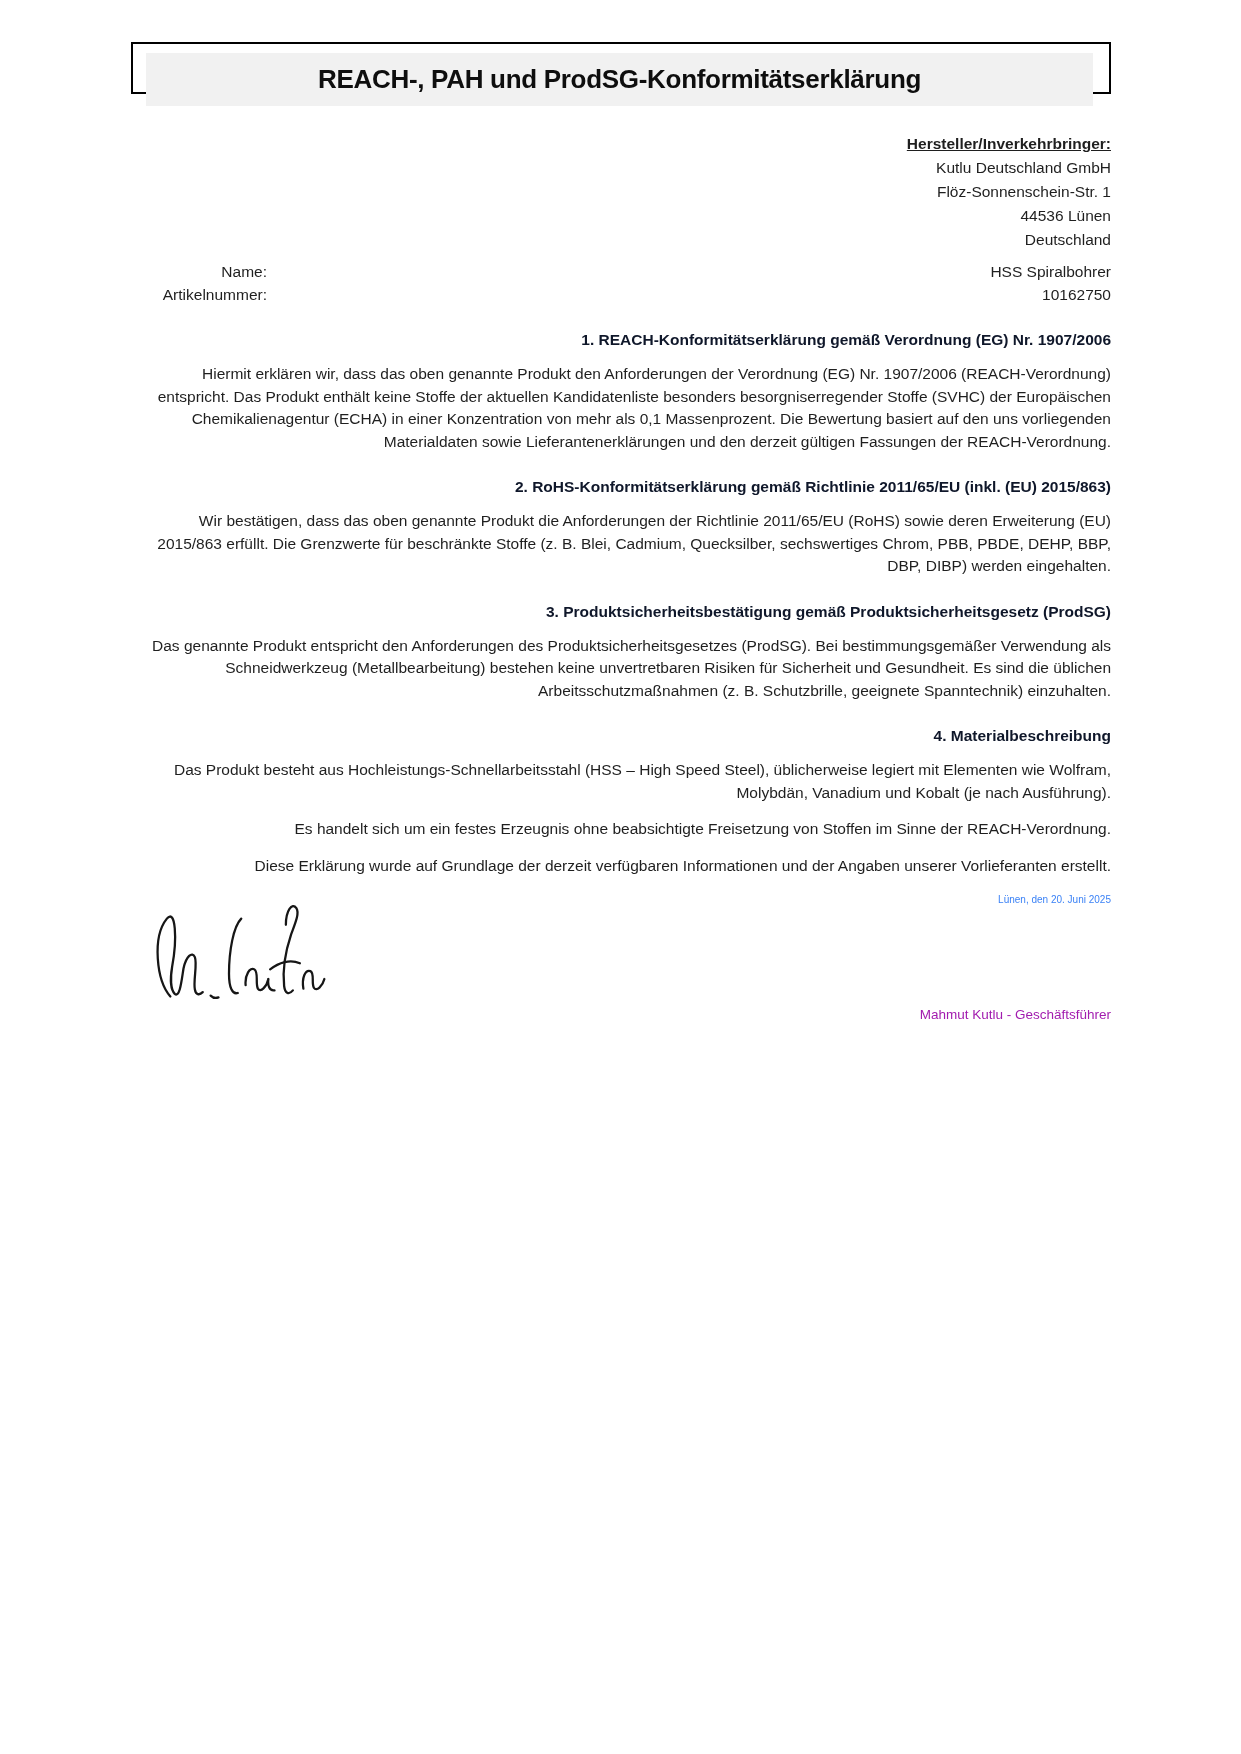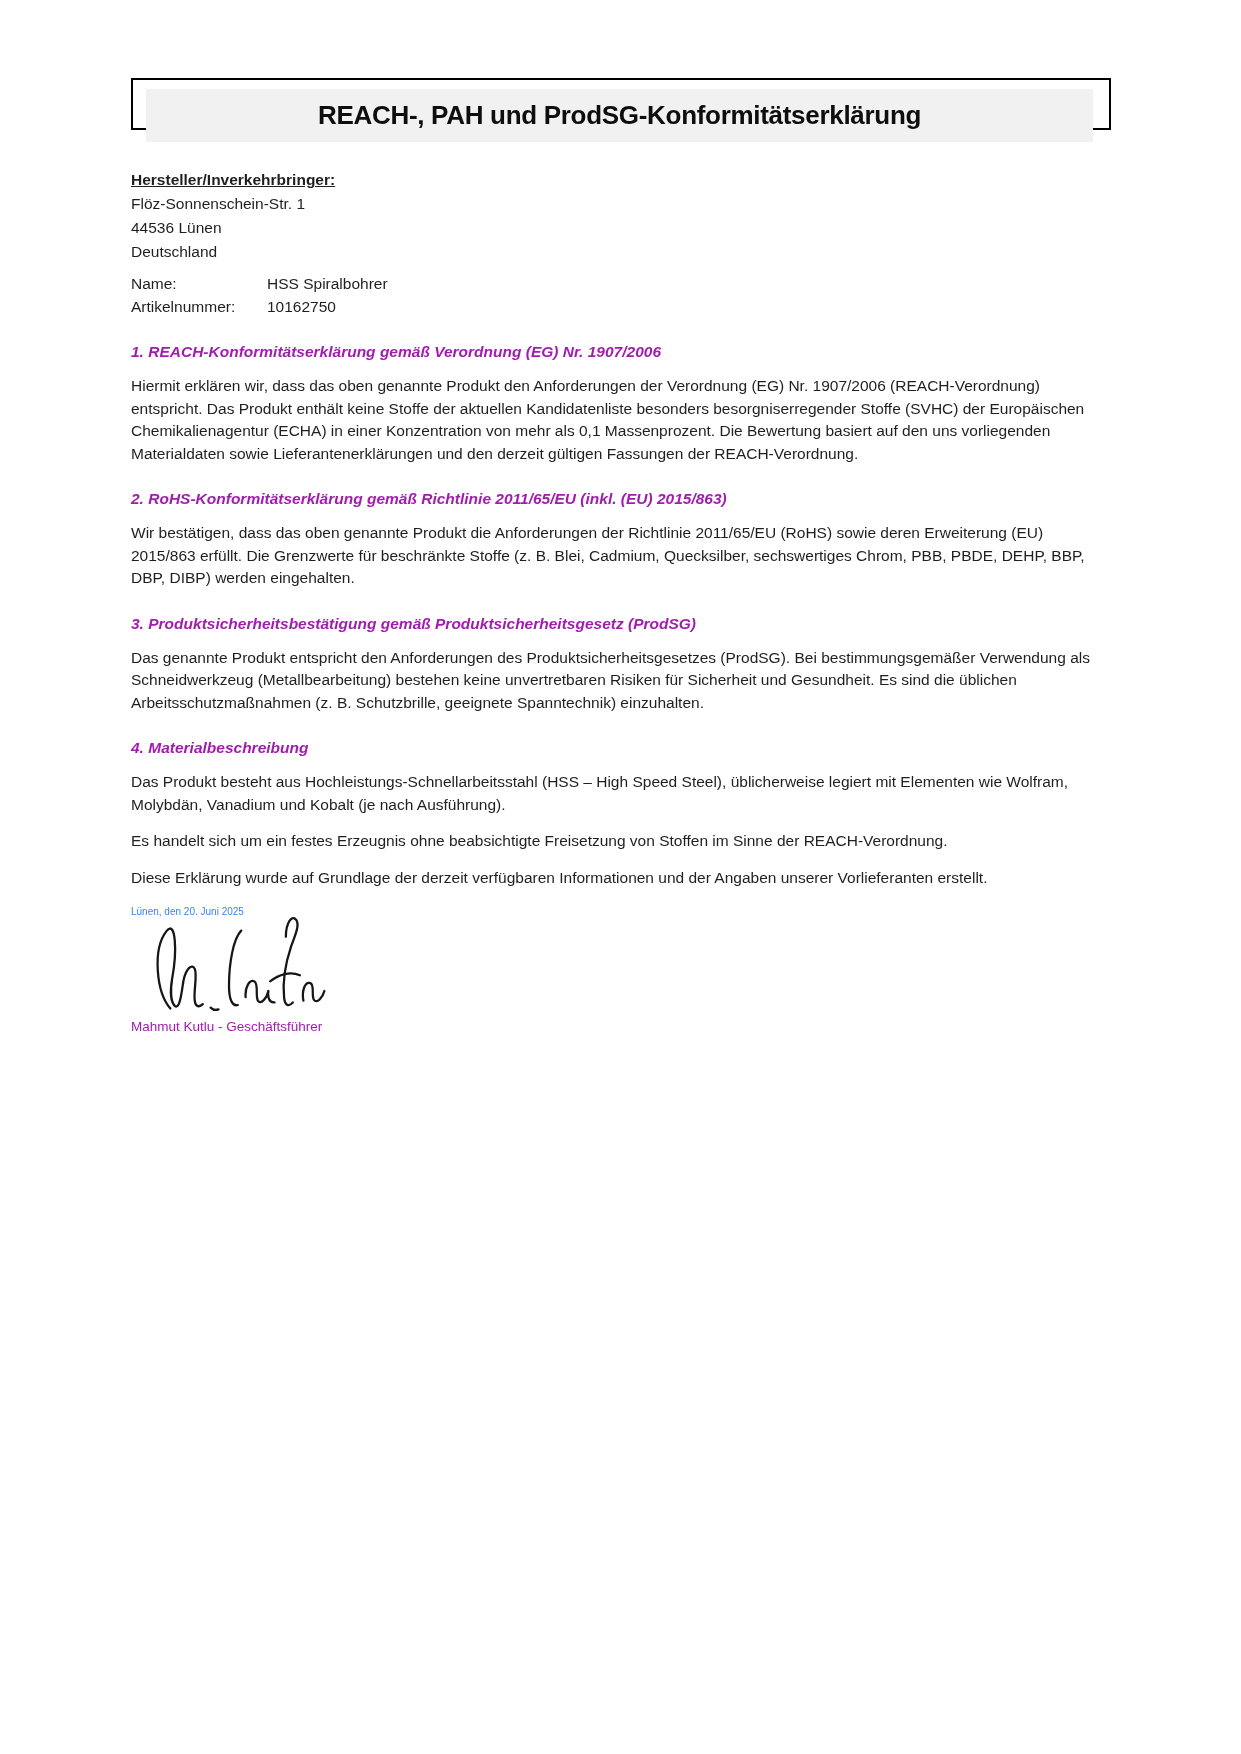--- a/index.html
+++ b/index.html
@@ -8,22 +8,23 @@
     font-family: "Liberation Sans", "DejaVu Sans", sans-serif;
     color: #1f1f1f;
     -webkit-font-smoothing: antialiased;
   }
   .page {
     position: relative;
     width: 1241px;
     height: 1754px;
     margin: 0 auto;
     background: #ffffff;
-    padding: 78px 130px 60px 131px;
+    padding: 42px 130px 60px 131px;
     overflow: hidden;
+    text-align: right;
   }
 
   
   .title-box {
     position: relative;
     height: 52px;
     border: 2px solid #000000;
     margin-bottom: 32px;
   }
   .title-band {
@@ -53,23 +54,22 @@
     line-height: 24px;
   }
   .man-line { font-size: 15.5px; line-height: 24px; }
 
   .product-info { margin-top: 8px; }
   .product-row { display: grid; grid-template-columns: 136px 1fr; font-size: 15.5px; line-height: 23px; }
 
   .section h2 {
     font-size: 15.5px;
     font-weight: 700;
-    color: #a21caf;
+    color: #0f172a;
     margin: 25px 0 14px 0;
-    font-style: italic;
   }
   .section p, .free-par {
     font-size: 15.5px;
     line-height: 22.5px;
     margin-bottom: 14px;
     max-width: 985px;
     color: #1f1f1f;
   }
 
   .closing { margin-top: 14px; }
@@ -103,20 +103,21 @@
 <div class="page">
 
   <div class="title-box">
     <div class="title-band">
       <h1>REACH-, PAH und ProdSG-Konformitätserklärung</h1>
     </div>
   </div>
 
   <div class="manufacturer">
     <div class="man-label">Hersteller/Inverkehrbringer:</div>
+    <div class="man-line">Kutlu Deutschland GmbH</div>
     <div class="man-line">Flöz-Sonnenschein-Str. 1</div>
     <div class="man-line">44536 Lünen</div>
     <div class="man-line">Deutschland</div>
   </div>
 
   <div class="product-info">
     <div class="product-row">
       <span>Name:</span>
       <span>HSS Spiralbohrer</span>
     </div>

